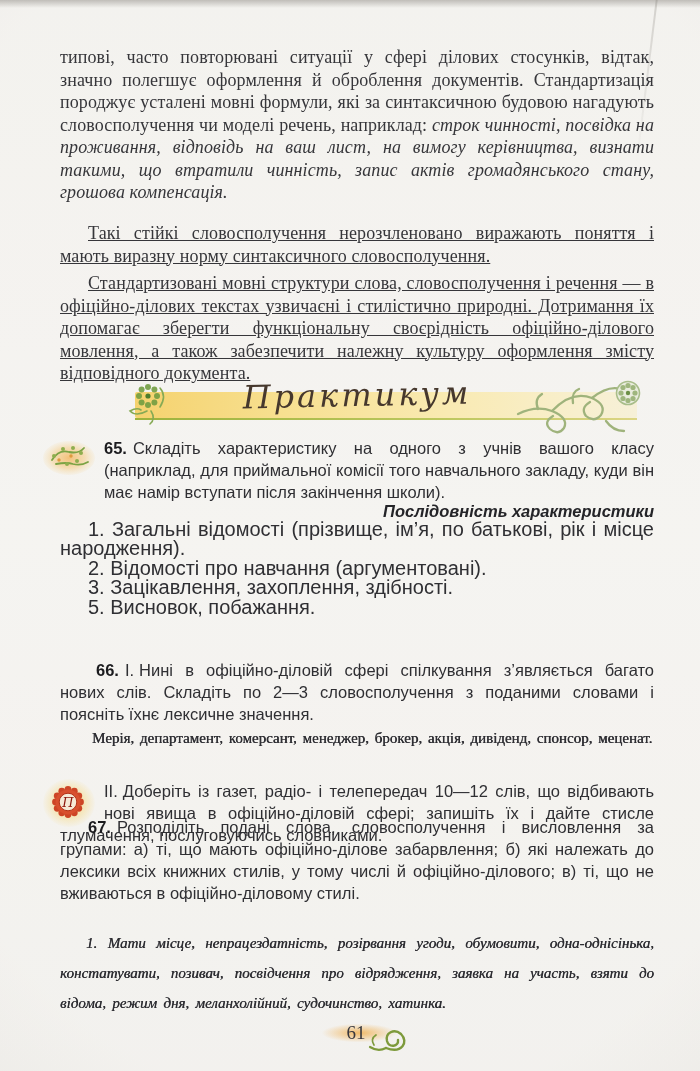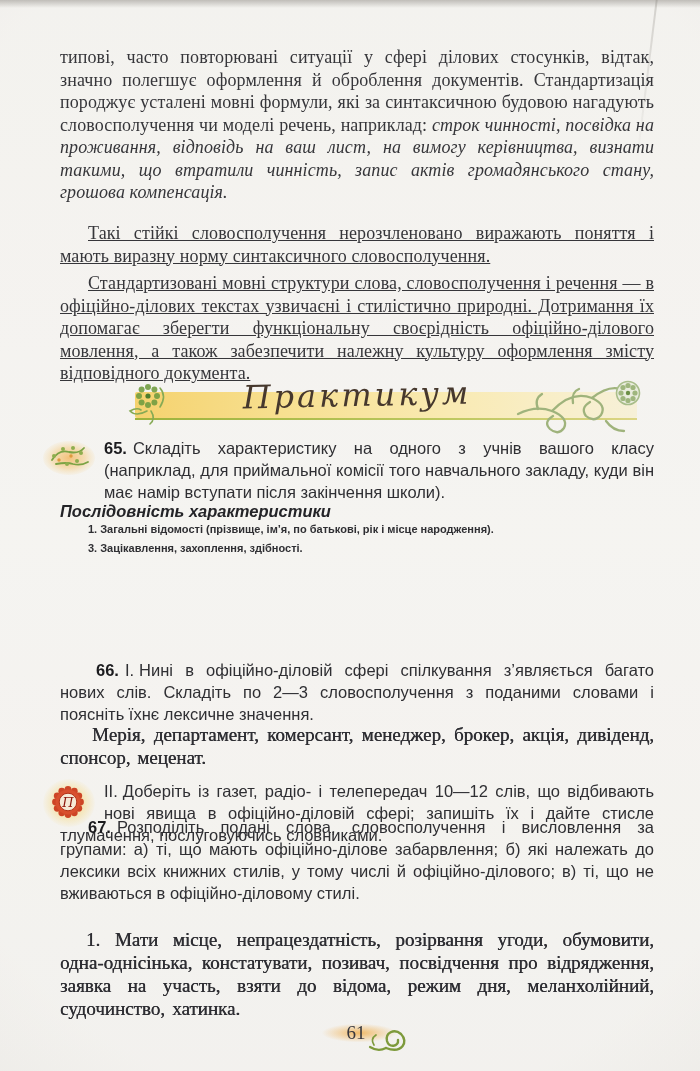--- a/index.html
+++ b/index.html
@@ -22,25 +22,25 @@
   .serif-p { font-size:18px; line-height:22.5px; text-align:justify; letter-spacing:0.1px; }
   .indent { text-indent:28px;text-decoration:underline; }
   .it { font-style:italic; }
 
   .sans { font-family:"Liberation Sans", sans-serif; color:#2f2f33; }
   .sans-p { font-size:16.5px; line-height:22px; text-align:justify; }
   .first-indent { text-indent:36px; }
   .ex-num { font-weight:bold; color:#1b1b1e; margin-right:6px; }
   .part-label { margin-right:5px; }
 
-  .subheading { font-size:16.5px; font-weight:bold; font-style:italic; text-align:left; color:#242428; }
-
-  .list-item { font-size:11px; line-height:19.4px; text-align:justify; text-indent:28px;font-weight:bold; }
-
-  .words { font-size:19px; line-height:23px; text-align:justify; text-indent:32px;
+  .subheading { font-size:16.5px; font-weight:bold; font-style:italic; text-align:right; color:#242428; }
+
+  .list-item { font-size:20px; line-height:19.4px; text-align:justify; text-indent:28px; }
+
+  .words { font-size:15px; line-height:30px; text-align:justify; text-indent:32px;
     word-spacing:2px; color:#2e2e33; text-shadow:0.35px 0 0 currentColor; }
 
   
   .band-bar { position:absolute; left:135px; top:392px; width:502px; height:26px;
     background:linear-gradient(90deg,#f5d26e 0%, #f7e091 30%, #f9eab2 62%, #f8efcd 88%, #f6f0d8 100%);
     border-radius:2px; }
   .band-bar::after { content:""; position:absolute; left:0; bottom:-2px; width:100%; height:2px;
     background:linear-gradient(90deg,#9db23c, #bcc75e 60%, #dcd584); }
   .band-title { position:absolute; left:60px; top:376px; width:594px; text-align:center; z-index:3;
     font-family:"DejaVu Serif", serif; font-style:italic; font-size:32px; letter-spacing:3px;
@@ -143,21 +143,23 @@
         </g>
       </svg>
     </span>
     <span class="ex-num">65.</span><span>Складіть характеристику на одного з учнів вашого класу (наприклад, для приймальної комісії того навчального закладу, куди він має намір вступати після закінчення школи).</span>
   </div>
 
   <div class="blk sans subheading" style="top:502px;">Послідовність характеристики</div>
 
   <div class="blk sans" style="top:520px;">
     <div class="list-item">1. Загальні відомості (прізвище, ім’я, по батькові, рік і місце народження).</div>
+    <div class="list-item">2. Відомості про навчання (аргументовані).</div>
     <div class="list-item">3. Зацікавлення, захоплення, здібності.</div>
+    <div class="list-item">5. Висновок, побажання.</div>
   </div>
 
   <div class="blk sans sans-p first-indent" style="top:659px;">
     <span class="ex-num">66.</span><span class="part-label">І.</span><span>Нині в офіційно-діловій сфері спілкування з’являється багато нових слів. Складіть по 2—3 словосполучення з поданими словами і поясніть їхнє лексичне значення.</span>
   </div>
 
   <div class="blk words" style="top:723px;">Мерія, департамент, комерсант, менеджер, брокер, акція, дивіденд, спонсор, меценат.</div>
 
   <div class="blk sans sans-p" style="top:780px;">
     <span class="icon-float" style="height:44px;">
@@ -188,21 +190,21 @@
         <text x="26" y="31" text-anchor="middle" font-family="DejaVu Serif" font-style="italic" font-size="13" fill="#8c170c">П</text>
       </svg>
     </span>
     <span class="part-label">ІІ.</span><span>Доберіть із газет, радіо- і телепередач 10—12 слів, що відбивають нові явища в офіційно-діловій сфері; запишіть їх і дайте стисле тлумачення, послуговуючись словниками.</span>
   </div>
 
   <div class="blk sans sans-p" style="top:816px; text-indent:28px;">
     <span class="ex-num">67.</span><span>Розподіліть подані слова, словосполучення і висловлення за групами: а) ті, що мають офіційно-ділове забарвлення; б) які належать до лексики всіх книжних стилів, у тому числі й офіційно-ділового; в) ті, що не вживаються в офіційно-діловому стилі.</span>
   </div>
 
-  <div class="blk words" style="top:928px; text-indent:26px; word-spacing:2.5px;">1. Мати місце, непрацездатність, розірвання угоди, обумовити, одна-однісінька, констатувати, позивач, посвідчення про відрядження, заявка на участь, взяти до відома, режим дня, меланхолійний, судочинство, хатинка.</div>
+  <div class="blk words" style="top:928px; text-indent:26px; word-spacing:2.5px;font-style:italic;">1. Мати місце, непрацездатність, розірвання угоди, обумовити, одна-однісінька, констатувати, позивач, посвідчення про відрядження, заявка на участь, взяти до відома, режим дня, меланхолійний, судочинство, хатинка.</div>
 
   <div class="footer-glow"></div>
   <div class="page-num">61</div>
   <svg class="footer-spiral" width="42" height="32" viewBox="0 0 42 32">
     <g stroke="#7d9a3b" fill="none" stroke-linecap="round">
       <path d="M2 25 Q10 30 18 26" stroke-width="2.2"></path>
       <path d="M6 23 Q2 17 8 13" stroke-width="1.7"></path>
       <path d="M18 26 C34 32 41 20 33 12 C26 6 17 11 19 19 C21 26 31 25 30 18" stroke-width="2.4"></path>
     </g>
   </svg>

